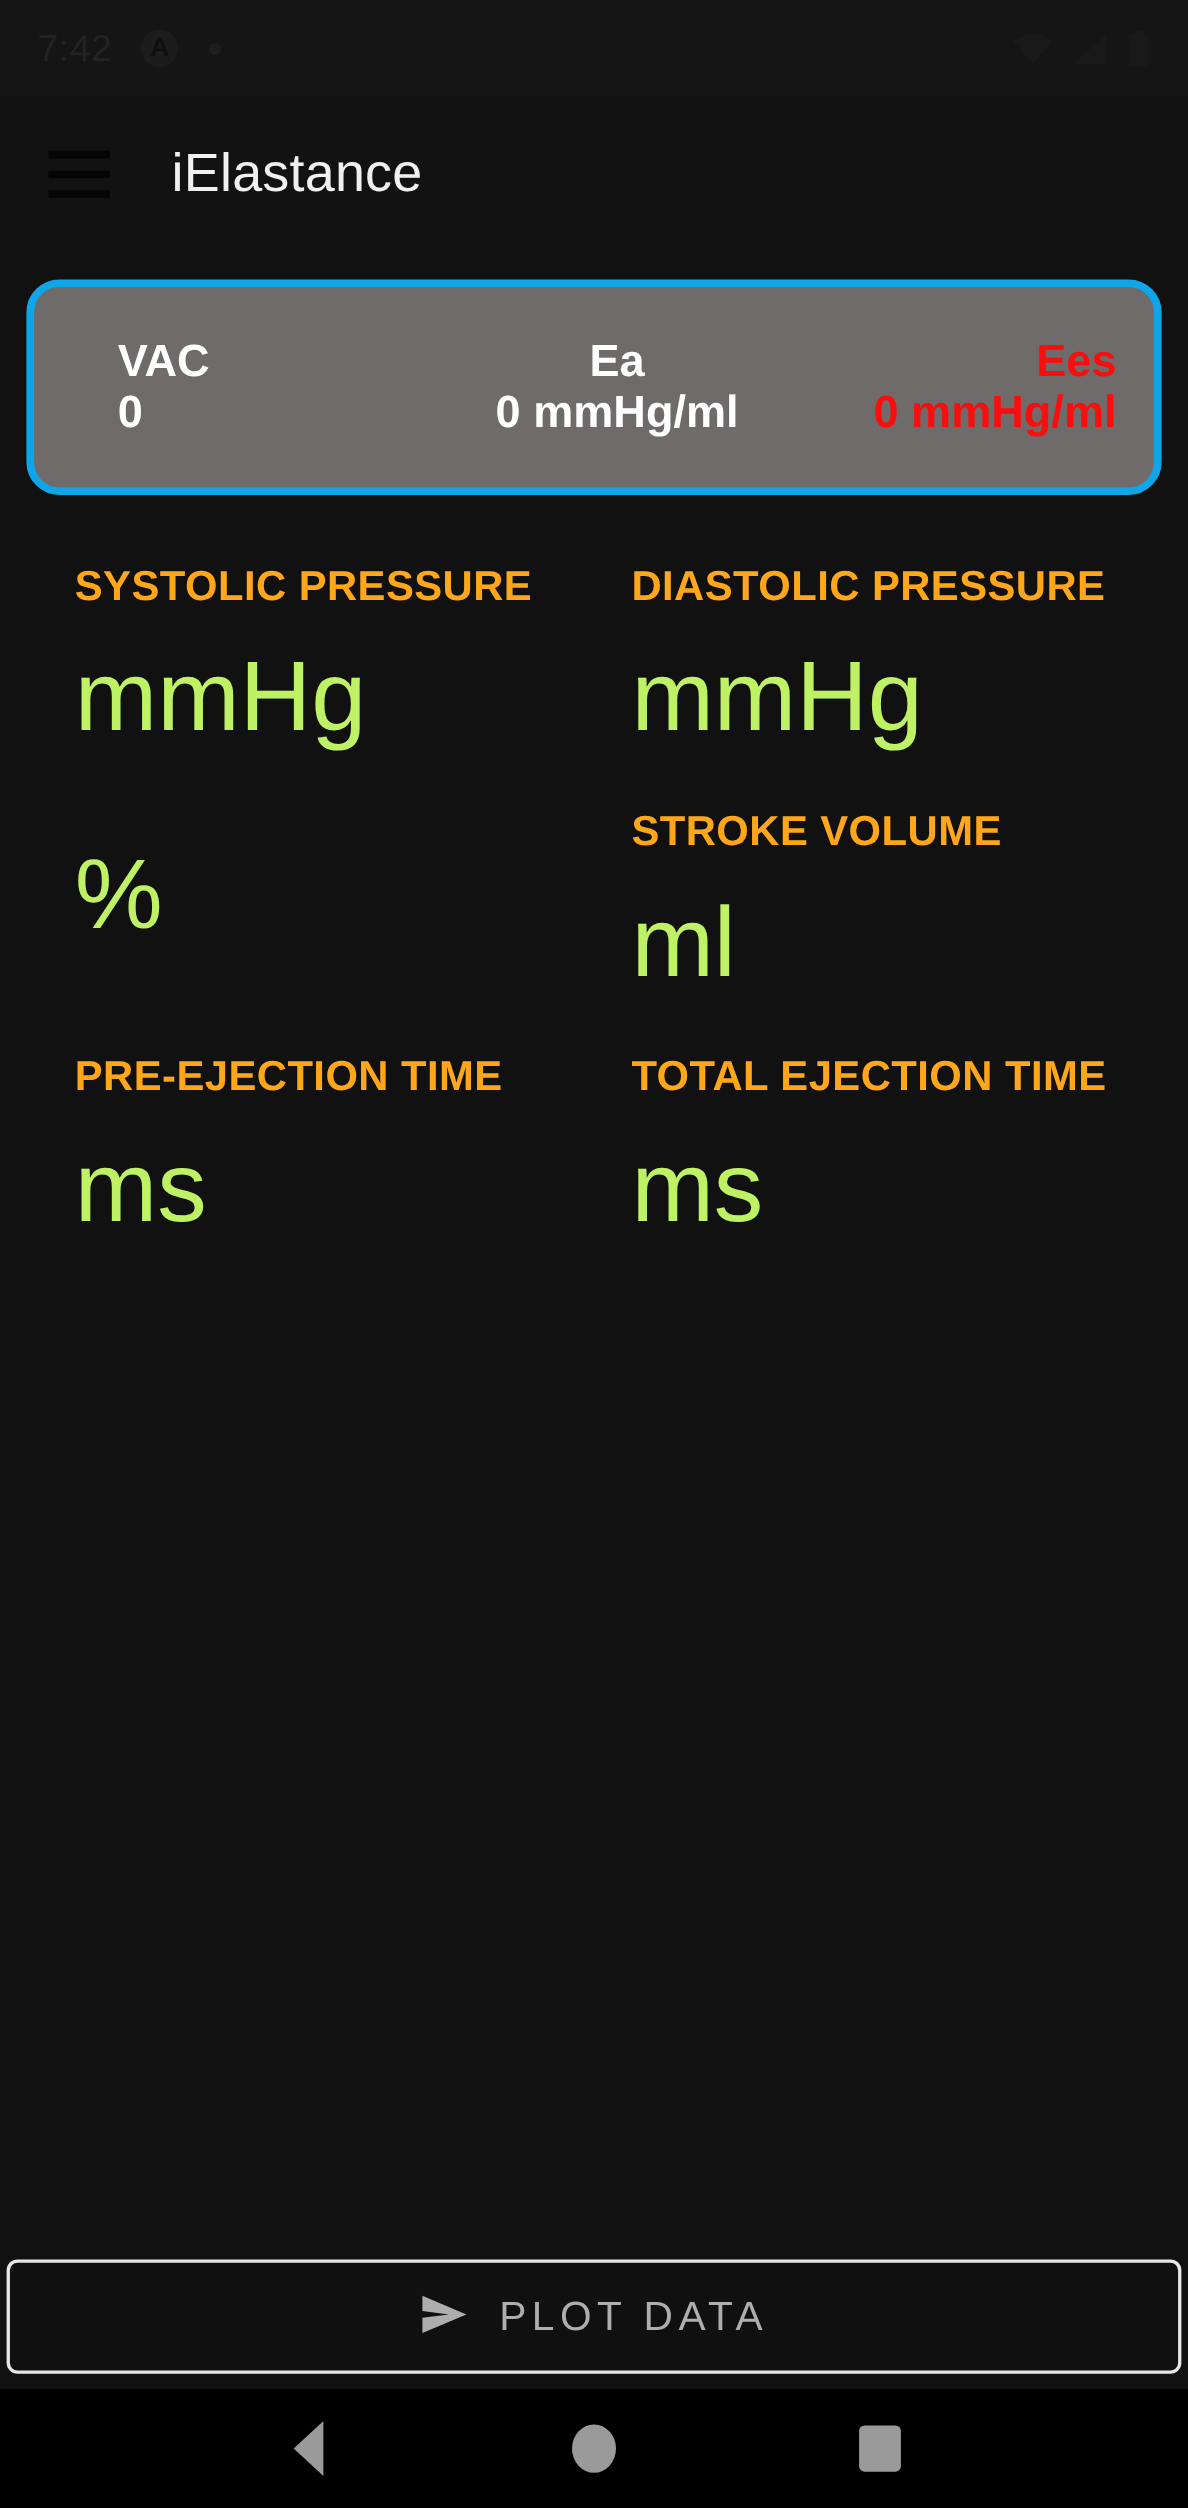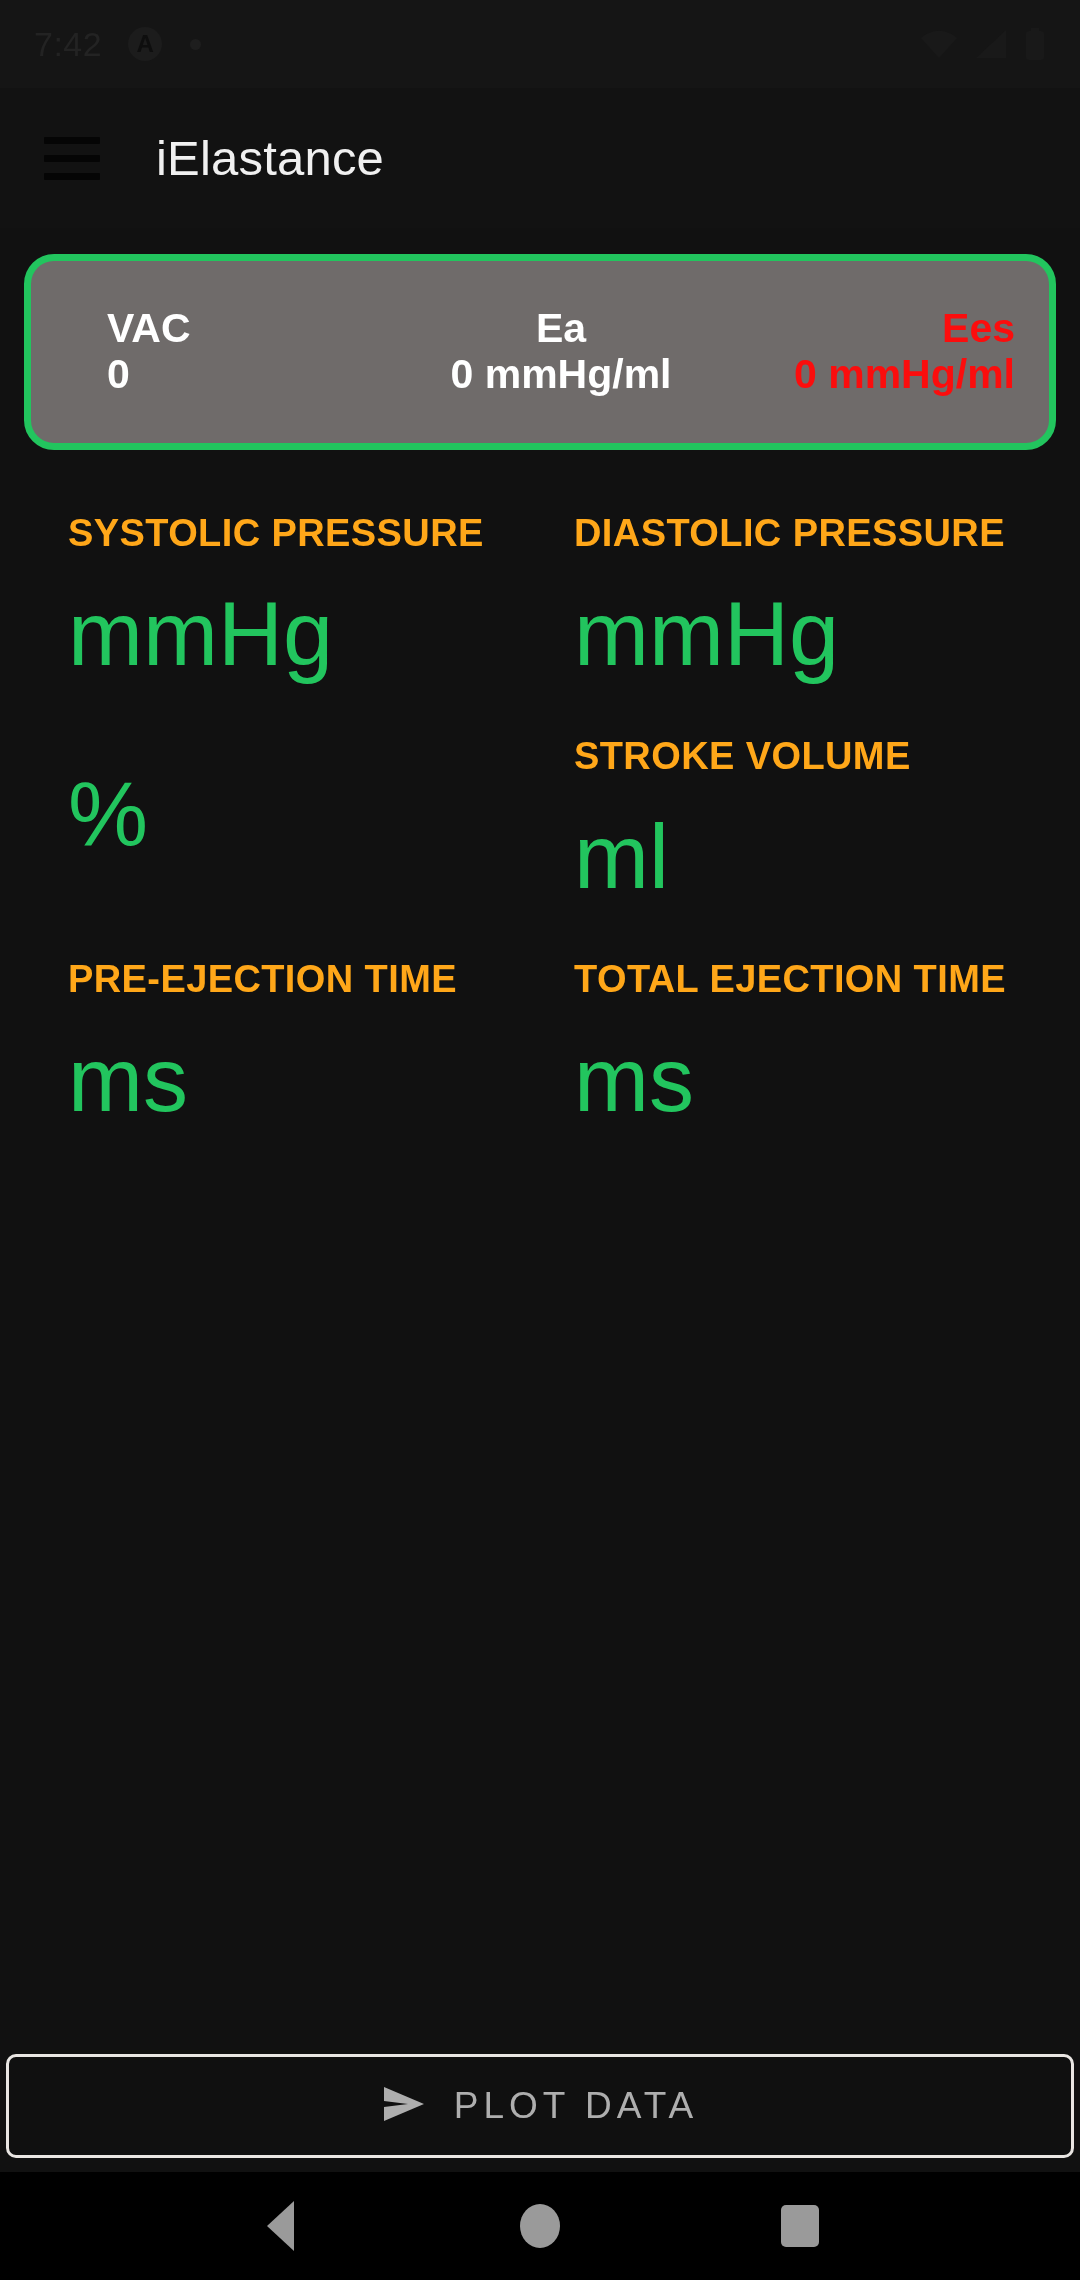--- a/index.html
+++ b/index.html
@@ -50,21 +50,21 @@
     font-size:49px; color:#f0f0f0; font-weight:400; letter-spacing:0.2px;
   }
 
   
   .content { flex:1 1 auto; position:relative; padding:0 0 0 0; }
 
   
   .result-card-wrap { padding:26px 24px 0 24px; }
   .result-card {
     background:#6f6b6a;
-    border:7px solid #22c55e;
+    border:7px solid #0ea5e9;
     border-radius:30px;
     height:196px;
     display:flex;
     align-items:center;
   }
   .rc-cell { flex:1 1 0; display:flex; flex-direction:column; align-items:center; justify-content:center; }
   .rc-cell.left { align-items:flex-start; padding-left:76px; }
   .rc-cell.right { align-items:flex-end; padding-right:34px;justify-content:flex-end; }
   .rc-label { font-size:41px; font-weight:bold; line-height:1.12; color:#ffffff; }
   .rc-value { font-size:41px; font-weight:bold; line-height:1.12; color:#ffffff; }
@@ -83,21 +83,21 @@
     font-size:38px; font-weight:bold; color:#ffa719;
     letter-spacing:0.4px; text-transform:uppercase;
     white-space:nowrap;
   }
   .field-input {
     margin-top:26px;
     height:106px;
     display:flex; align-items:center;
   }
   .field-suffix {
-    font-size:90px; color:#22c55e; line-height:1; font-weight:400;
+    font-size:90px; color:#bef264; line-height:1; font-weight:400;
   }
 
   
   .plot-wrap { position:absolute; left:0; right:0; bottom:0; padding:0 6px 14px 6px; }
   .plot-btn {
     height:104px;
     border:3px solid #e9e6e3;
     border-radius:10px;
     background:#101010;
     display:flex; align-items:center; justify-content:center; gap:28px;

